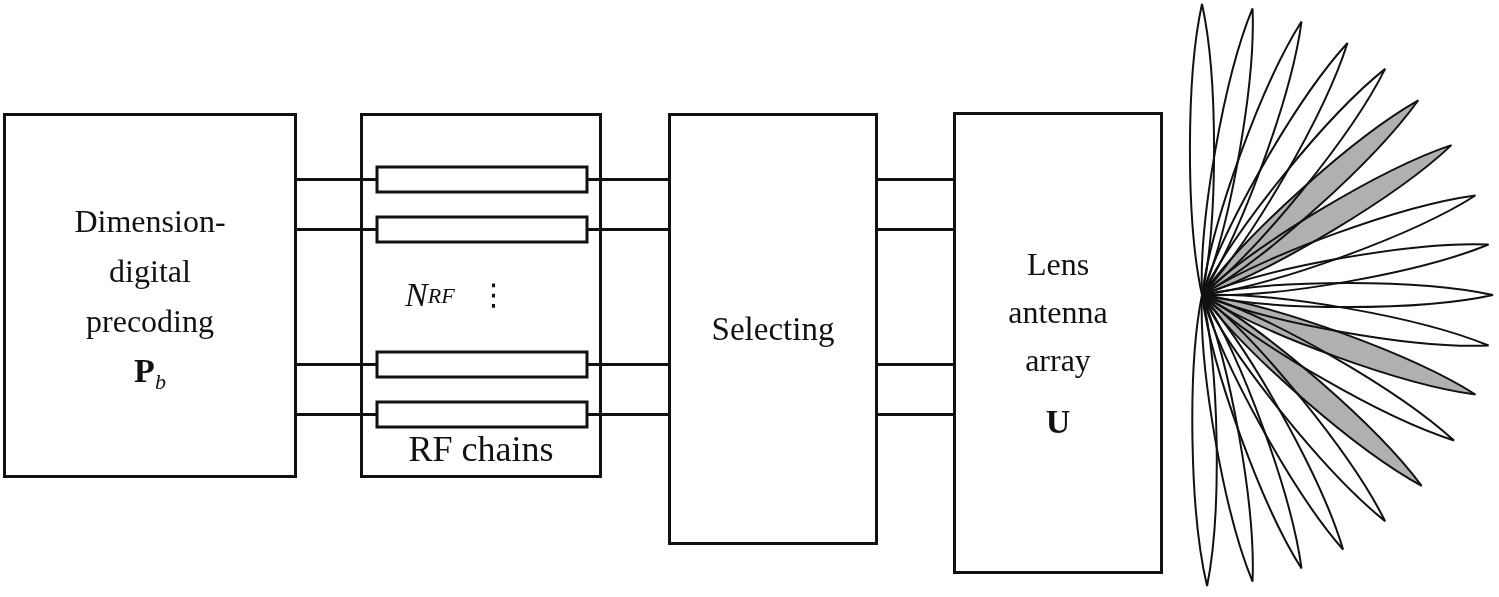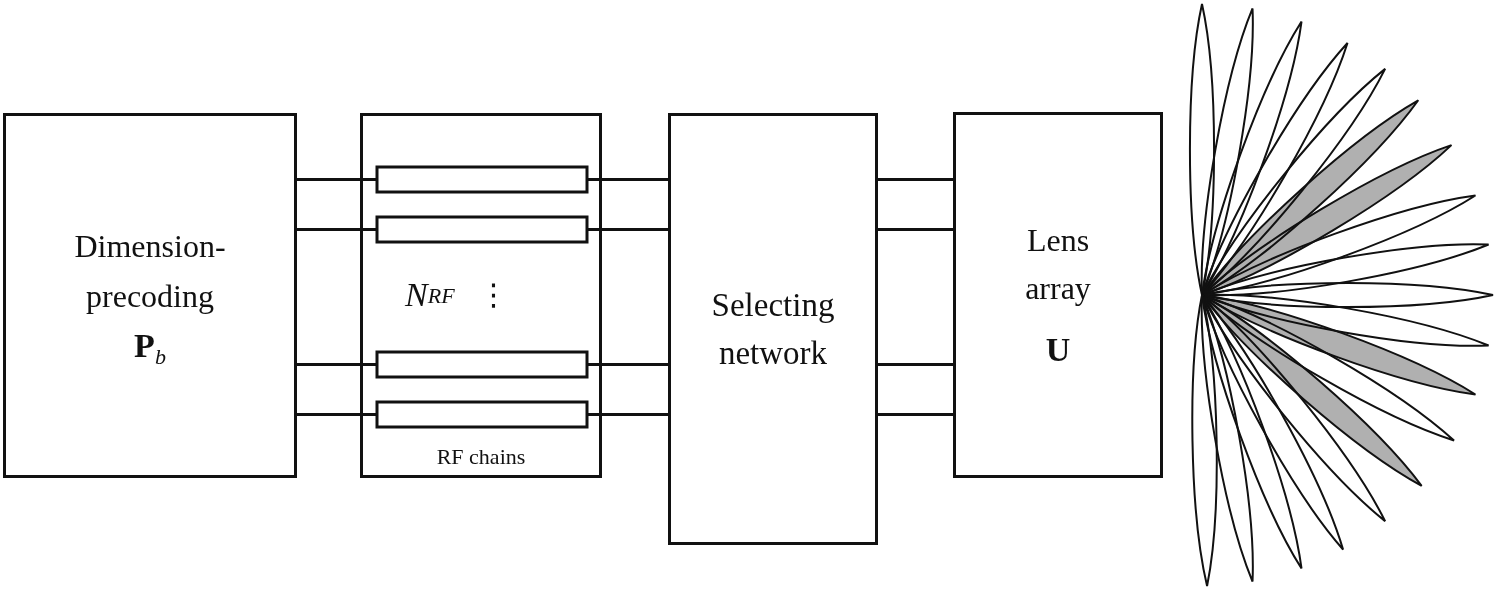--- a/index.html
+++ b/index.html
@@ -30,21 +30,21 @@
   .lens-sym{margin-top:14px;}
   .nrf-row{
     position:absolute;left:42px;top:160px;
     display:flex;align-items:center;
     font-size:34px;font-style:italic;white-space:nowrap;
   }
   .nrf-sub{font-style:italic;font-size:22px;}
   .vdots{font-style:normal;font-size:30px;margin-left:24px;letter-spacing:0;line-height:1;}
   .rf-bottom-label{
     position:absolute;bottom:5px;left:0;right:0;
-    text-align:center;font-size:22px;white-space:nowrap;
+    text-align:center;font-size:36px;white-space:nowrap;
   }
 </style>
 </head>
 <body>
 
 <div id="stage">
 
   <svg id="diagram-svg" width="1499" height="597" viewBox="0 0 1499 597">
       <line x1="297" y1="179.5" x2="668" y2="179.5" stroke="#111111" stroke-width="3"></line>
       <line x1="878" y1="179.5" x2="953" y2="179.5" stroke="#111111" stroke-width="3"></line>
@@ -78,37 +78,38 @@
       <path d="M0 0 C 72.75 -16.080000000000002 218.25 -16.080000000000002 291 0 C 218.25 16.080000000000002 72.75 16.080000000000002 0 0 Z" transform="translate(1202 295) rotate(41)" fill="none" stroke="#111111" stroke-width="2"></path>
       <path d="M0 0 C 72.75 -16.080000000000002 218.25 -16.080000000000002 291 0 C 218.25 16.080000000000002 72.75 16.080000000000002 0 0 Z" transform="translate(1202 295) rotate(51)" fill="none" stroke="#111111" stroke-width="2"></path>
       <path d="M0 0 C 72.75 -16.080000000000002 218.25 -16.080000000000002 291 0 C 218.25 16.080000000000002 72.75 16.080000000000002 0 0 Z" transform="translate(1202 295) rotate(61)" fill="none" stroke="#111111" stroke-width="2"></path>
       <path d="M0 0 C 72.75 -16.080000000000002 218.25 -16.080000000000002 291 0 C 218.25 16.080000000000002 72.75 16.080000000000002 0 0 Z" transform="translate(1202 295) rotate(70)" fill="none" stroke="#111111" stroke-width="2"></path>
       <path d="M0 0 C 72.75 -16.080000000000002 218.25 -16.080000000000002 291 0 C 218.25 16.080000000000002 72.75 16.080000000000002 0 0 Z" transform="translate(1202 295) rotate(80)" fill="none" stroke="#111111" stroke-width="2"></path>
       <path d="M0 0 C 72.75 -16.080000000000002 218.25 -16.080000000000002 291 0 C 218.25 16.080000000000002 72.75 16.080000000000002 0 0 Z" transform="translate(1202 295) rotate(89)" fill="none" stroke="#111111" stroke-width="2"></path>
     </svg>
 
   <div class="block block-precoding" style="left:3px;top:113px;width:294px;height:365px;">
     <div class="tline">Dimension-</div>
+    <div class="tline">digital</div>
     <div class="tline">precoding</div>
     <div class="tline"><span class="sym-bold">P</span><sub><span class="sub-it">b</span></sub></div>
   </div>
 
   <div class="block block-rf" style="left:360px;top:113px;width:242px;height:365px;">
     <div class="nrf-row">
       <span>N</span>
         <sub><span class="nrf-sub">RF</span></sub>
       <span class="vdots">⋮</span>
     </div>
     <div class="rf-bottom-label">RF chains</div>
   </div>
 
   <div class="block block-selecting" style="left:668px;top:113px;width:210px;height:432px;">
     <div class="tline">Selecting</div>
-    <div class="tline">network</div>
   </div>
 
-  <div class="block block-lens" style="left:953px;top:112px;width:210px;height:366px;">
+  <div class="block block-lens" style="left:953px;top:112px;width:210px;height:462px;">
     <div class="tline">Lens</div>
+    <div class="tline">antenna</div>
     <div class="tline">array</div>
     <div class="tline lens-sym"><span class="sym-bold">U</span></div>
   </div>
 
 </div>
 
 </body></html>

